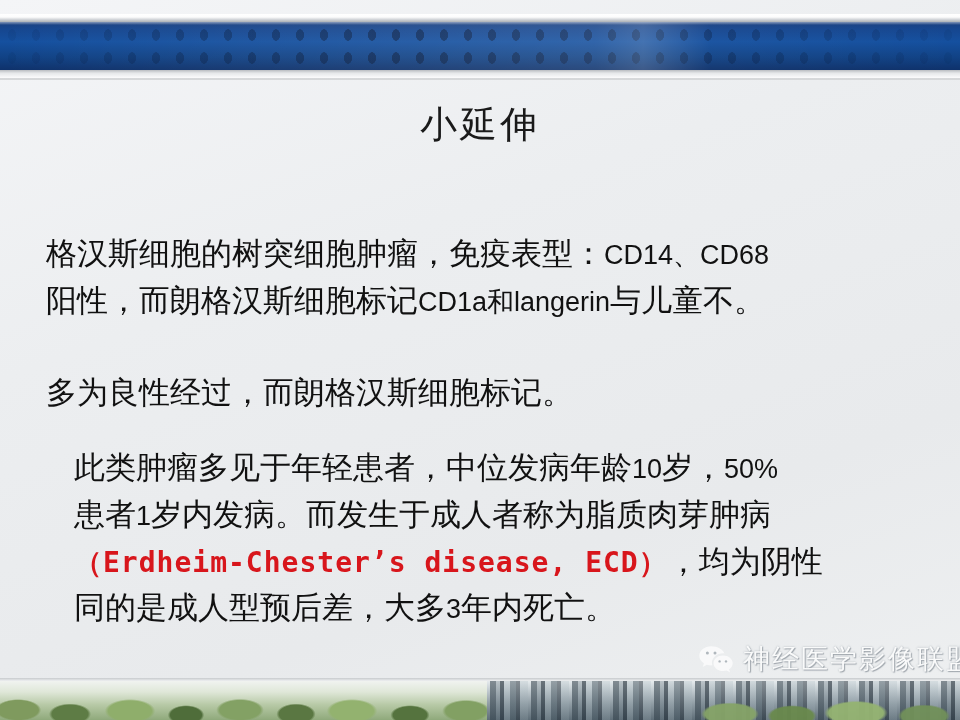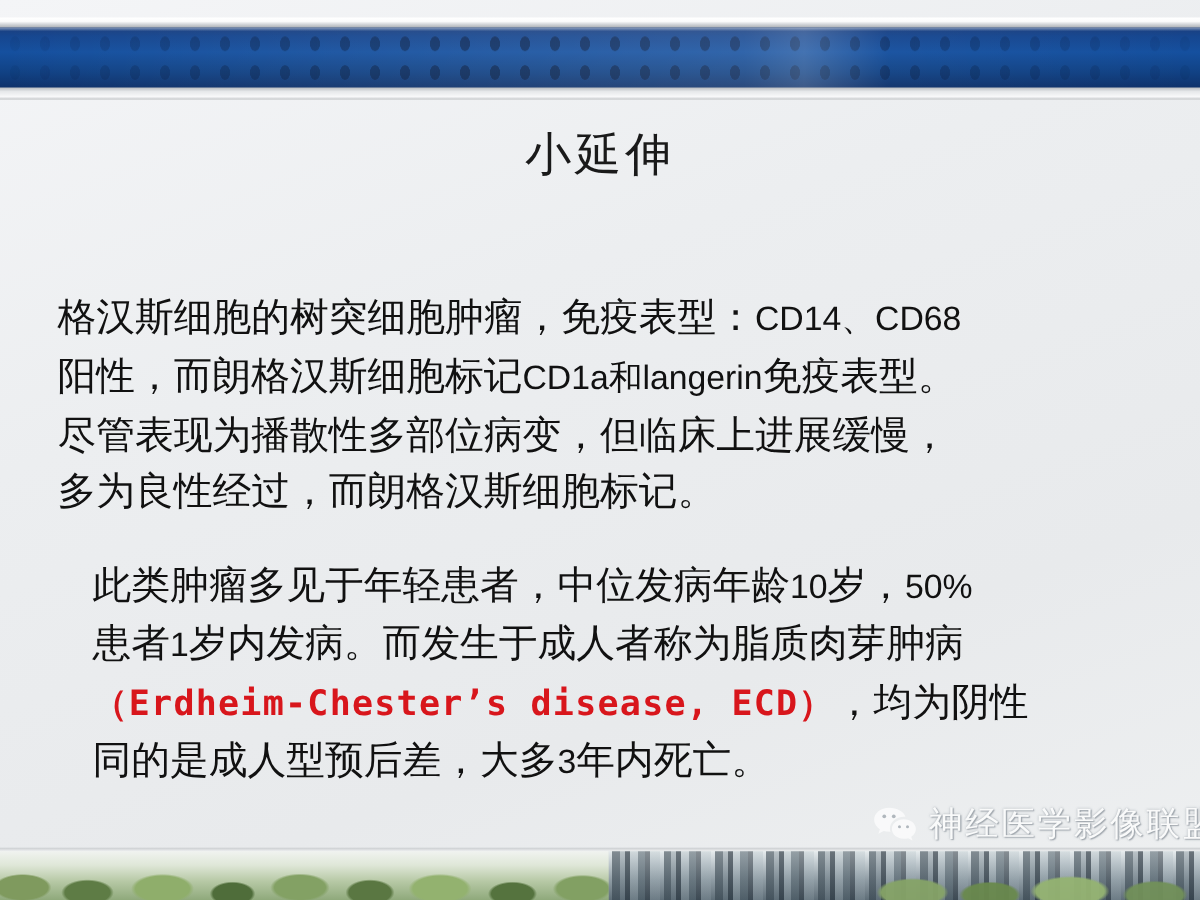--- a/index.html
+++ b/index.html
@@ -232,22 +232,22 @@
     <div class="band-edge-bottom"></div>
   </div>
 
   <div class="title">小延伸</div>
 
   <div class="body-text">
 
     <p class="para p1">
       <br>
       <span>格汉斯细胞的树突细胞肿瘤，免疫表型：</span><span class="mono">CD14、CD68</span><br>
-      <span>阳性，而朗格汉斯细胞标记</span><span class="mono">CD1a和langerin</span><span>免疫表型。</span><br>
-      <span>尽管表现为播散性多部位病变，但临床上进展缓慢，</span><br>
+      <span>阳性，而朗格汉斯细胞标记</span><span class="mono">CD1a和langerin</span><span>与儿童不。</span><br>
+      <br>
       <span>多为良性经过，而朗格汉斯细胞标记。</span>
     </p>
 
     <p class="para p2">
       <span>此类肿瘤多见于年轻患者，中位发病年龄</span><span class="mono">10</span><span>岁，</span><span class="mono">50%</span><br>
       <span>患者</span><span class="mono">1</span><span>岁内发病。而发生于成人者称为脂质肉芽肿病</span><br>
       <span class="red">（Erdheim-Chester’s disease, ECD）</span><span>，均为阴性</span><br>
       <span>同的是成人型预后差，大多</span><span class="mono">3</span><span>年内死亡。</span>
     </p>
 

